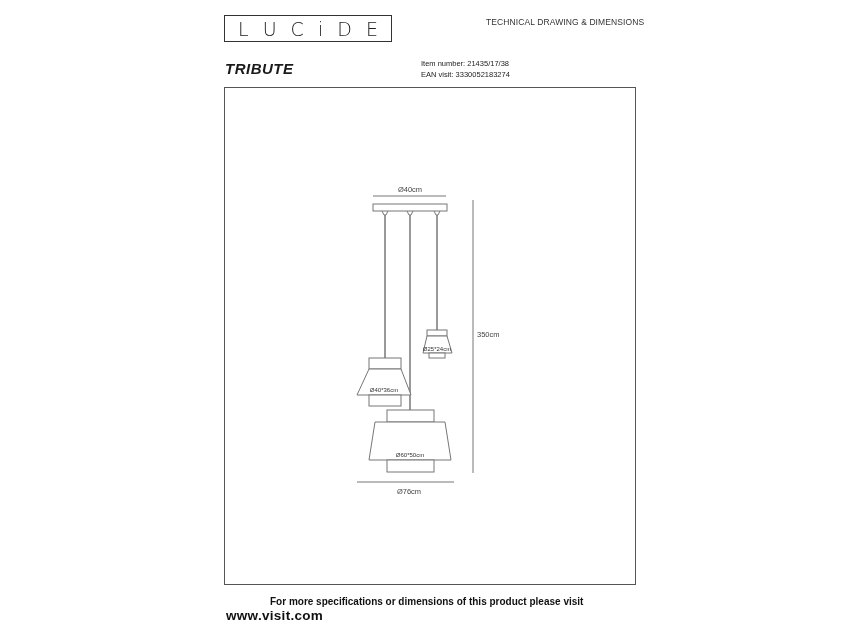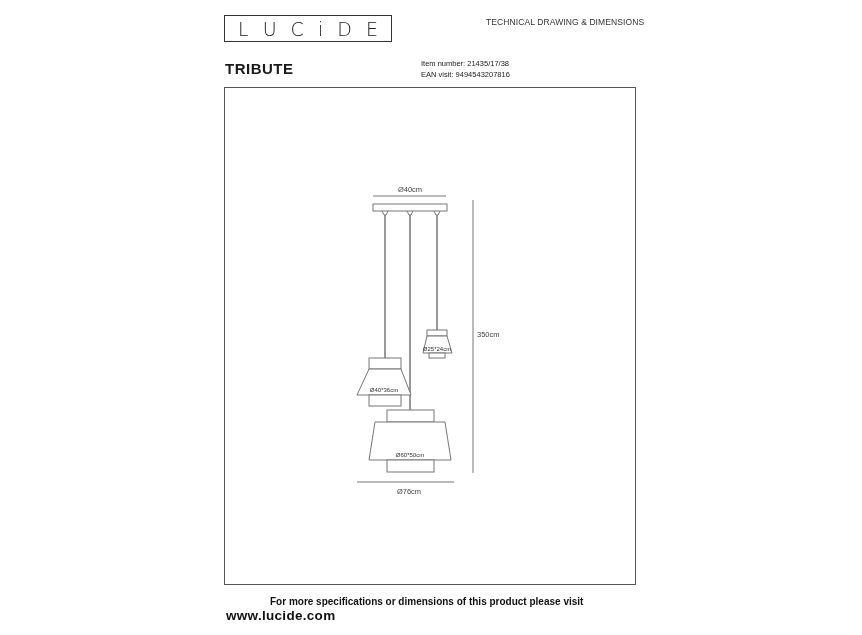--- a/index.html
+++ b/index.html
@@ -1,20 +1,20 @@
 <!DOCTYPE html>
 <html><head>
 <meta charset="utf-8">
 <style>
   html, body { margin:0; padding:0; background:#ffffff; }
   body { width:862px; height:635px; position:relative; overflow:hidden; font-family:"Liberation Sans", sans-serif; color:#1a1a1a; }
   .logo { position:absolute; left:224px; top:15px; width:168px; height:27px; border:1.5px solid #333; box-sizing:border-box; display:flex; align-items:center; justify-content:space-around; padding:0 6px; }
   .logo span { font-family:"DejaVu Sans", sans-serif; font-weight:300; font-size:19px; letter-spacing:0; color:#222; }
   .doc-type { position:absolute; left:486px; top:17px; font-size:8.5px; color:#333; letter-spacing:0.1px;text-align:center; }
-  .product-title { position:absolute; left:225px; top:60px; font-size:15px; font-weight:bold; letter-spacing:0.5px; }
+  .product-title { position:absolute; left:225px; top:60px; font-size:15px; font-weight:bold; letter-spacing:0.5px;font-style:italic; }
   .meta { position:absolute; left:421px; top:58px; font-size:7.5px; line-height:11px; color:#222; }
   .meta b { font-weight:normal; }
   .frame { position:absolute; left:224px; top:87px; width:412px; height:498px; border:1.5px solid #555; box-sizing:border-box; }
   .drawing { position:absolute; left:0; top:0; }
   .dim-label { font-family:"Liberation Sans", sans-serif; font-size:7.5px; fill:#444; }
   .dim-small { font-family:"Liberation Sans", sans-serif; font-size:6px; fill:#333; }
   .footer-1 { position:absolute; left:226px; top:596px; font-size:10px; font-weight:bold; color:#111;padding-left:44px; }
   .footer-2 { position:absolute; left:226px; top:608px; font-size:13.5px; font-weight:bold; color:#111; letter-spacing:0.3px; }
 </style>
 </head>
@@ -33,21 +33,21 @@
 
 <div class="product-title">TRIBUTE</div>
 
 <div class="meta">
   <div>
     <b>Item number:</b>
     <b>21435/17/38</b>
   </div>
   <div>
     <b>EAN visit:</b>
-    <span>9494543207816</span>
+    <span>3330052183274</span>
   </div>
 </div>
 
 <div class="frame"></div>
 
 <svg class="drawing" width="862" height="635">
   <g stroke="#777" fill="none" stroke-width="1">
 
     <line x1="373" y1="196" x2="446" y2="196"></line>
 
@@ -77,13 +77,13 @@
 
   <text class="dim-label" x="410" y="192" text-anchor="middle">Ø40cm</text>
   <text class="dim-label" x="477" y="337">350cm</text>
   <text class="dim-small" x="437" y="351" text-anchor="middle">Ø25*24cm</text>
   <text class="dim-small" x="384" y="392" text-anchor="middle">Ø40*36cm</text>
   <text class="dim-small" x="410" y="457" text-anchor="middle">Ø60*50cm</text>
   <text class="dim-label" x="409" y="494" text-anchor="middle">Ø76cm</text>
 </svg>
 
 <div class="footer-1">For more specifications or dimensions of this product please visit</div>
-<div class="footer-2">www.lucide.com</div>
+<div class="footer-2">www.visit.com</div>
 
 </body></html>

